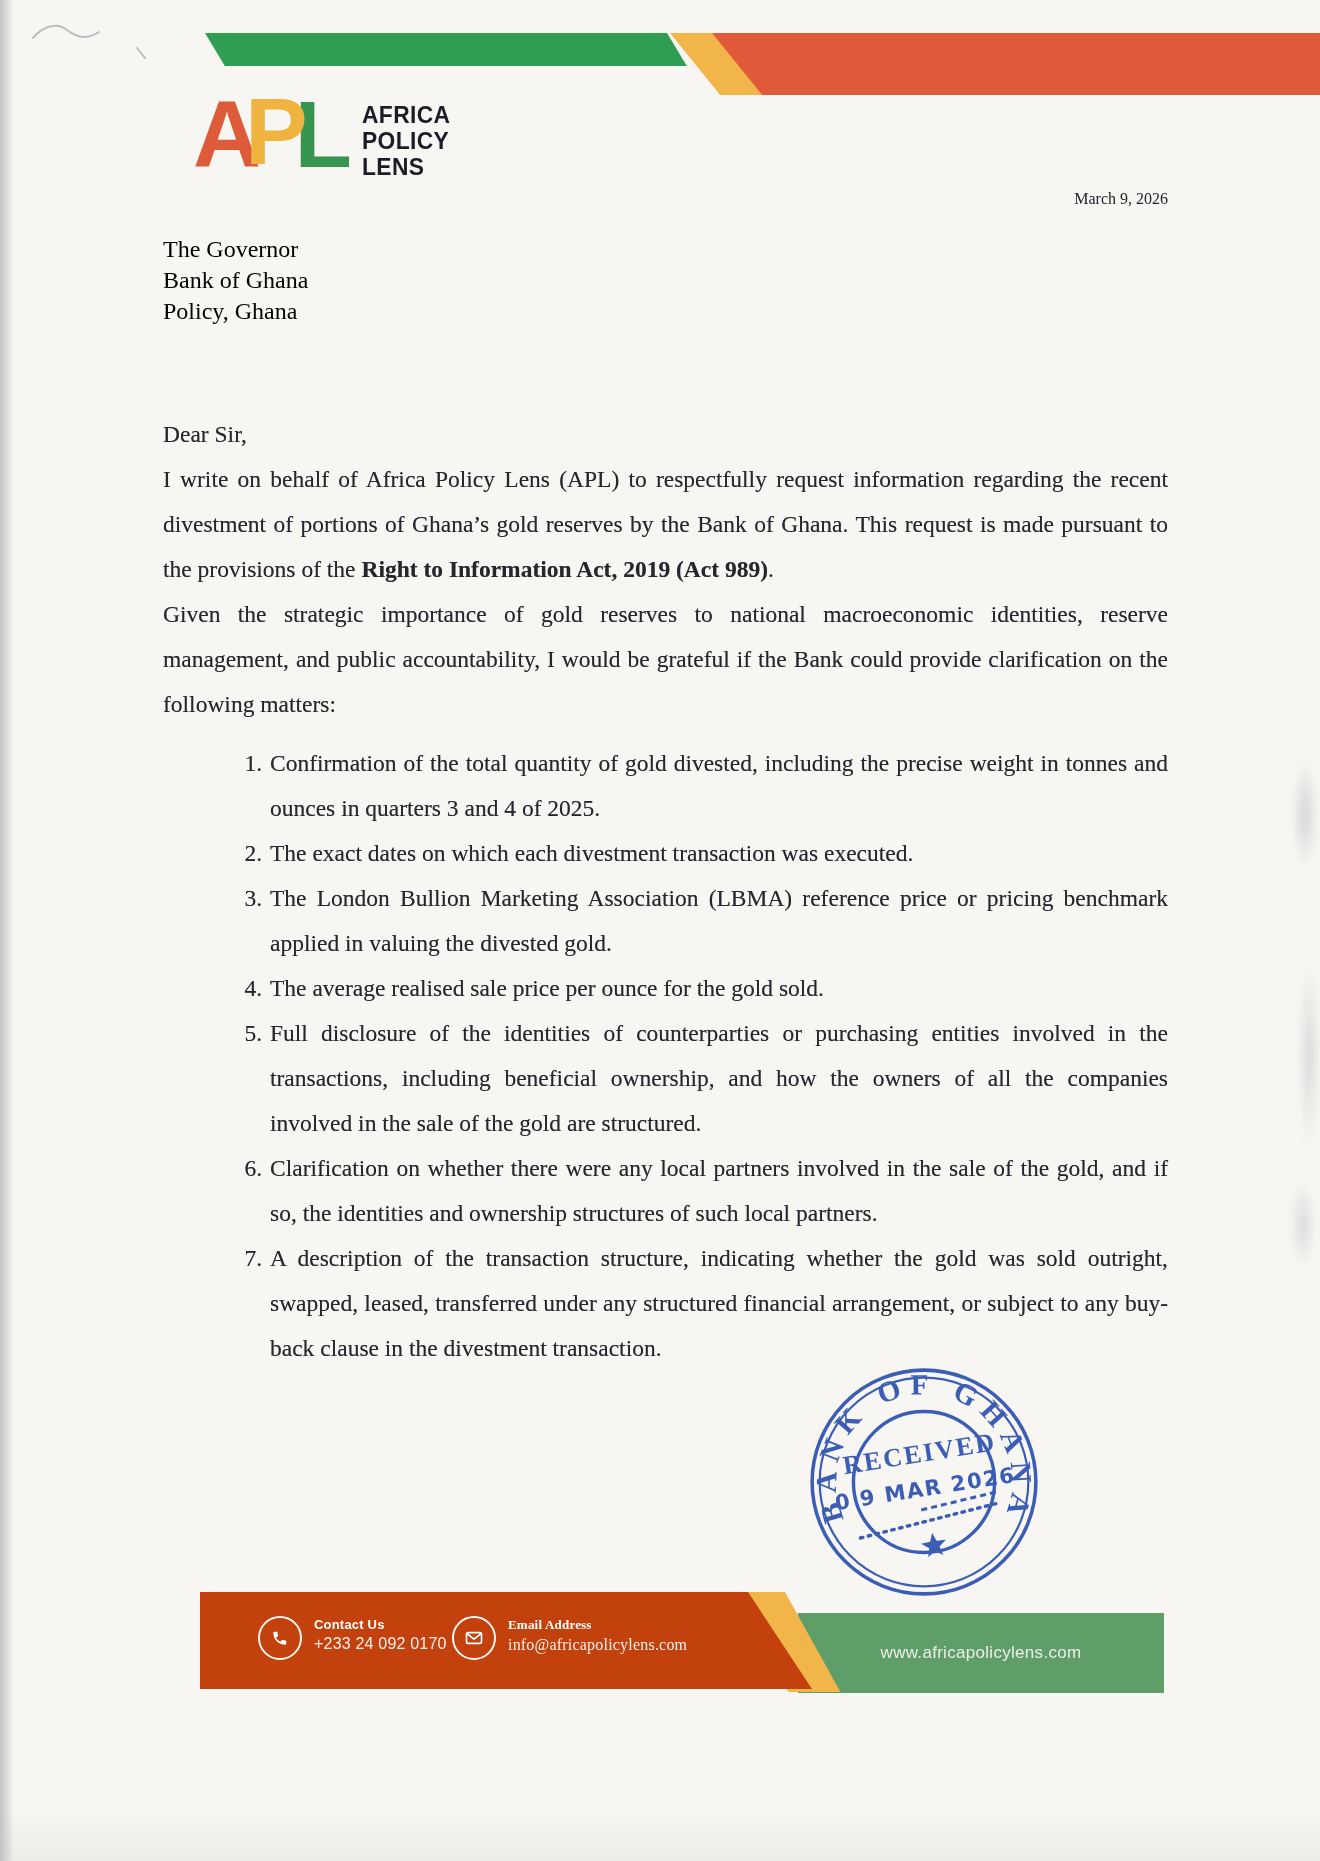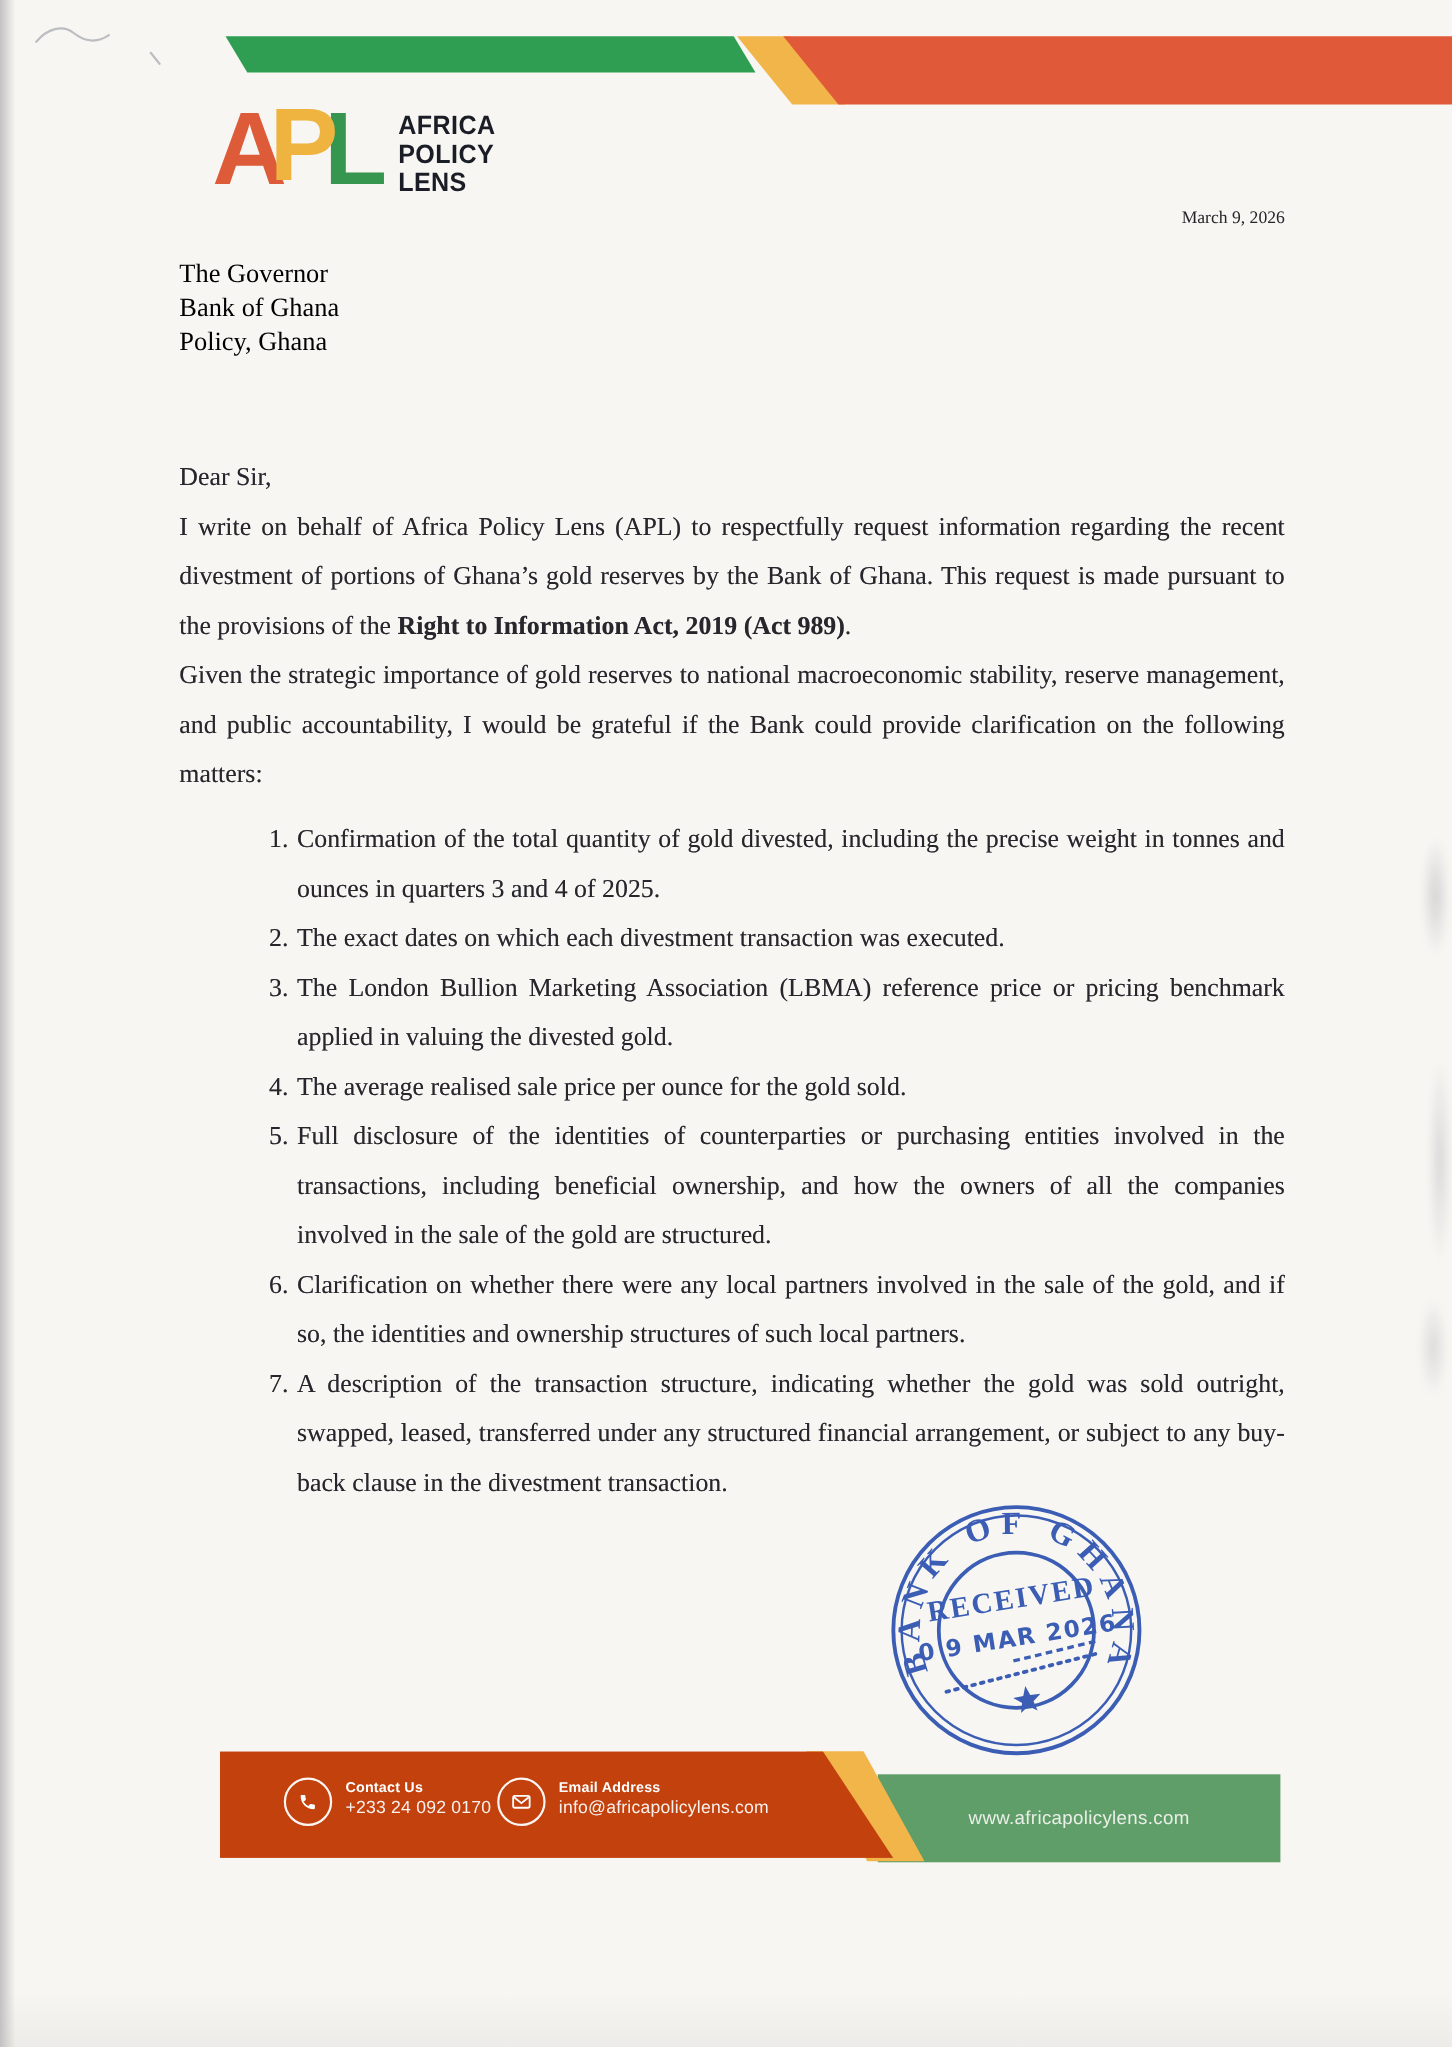--- a/index.html
+++ b/index.html
@@ -43,21 +43,21 @@
   .stamp{position:absolute;left:798px;top:1356px;width:252px;height:252px;opacity:.93;z-index:6;}
 
   
   .footer-green{position:absolute;left:798px;top:1613px;width:366px;height:80px;z-index:1;
     display:flex;align-items:center;justify-content:center;}
   .footer-yellow{position:absolute;left:733px;top:1592px;width:52px;height:100px;transform:skewX(29deg);transform-origin:0 0;z-index:2;}
   .footer-orange{position:absolute;left:200px;top:1592px;width:612px;height:97px;z-index:3;
     clip-path:polygon(0 0,548px 0,612px 100%,0 100%);}
   .contact-item{position:absolute;top:24px;display:flex;align-items:flex-start;color:#fff;font-family:"Liberation Sans",sans-serif;}
   .contact-item.phone{left:58px;}
-  .contact-item.email{left:252px;}
+  .contact-item.email{left:252px;font-family:Liberation Serif, serif;}
   .icon-circle{width:40px;height:40px;border:2px solid rgba(255,255,255,.95);border-radius:50%;
     display:flex;align-items:center;justify-content:center;flex:0 0 auto;}
   .contact-text{margin-left:12px;padding-top:1px;}
   .contact-label{font-size:13px;font-weight:700;letter-spacing:.2px;}
   .contact-value{font-size:16px;margin-top:3px;opacity:.92;letter-spacing:.2px;}
   .website{color:#f2f4ef;font-family:"Liberation Sans",sans-serif;font-size:17px;letter-spacing:.3px;opacity:.95;}
 
   
   .squiggle{position:absolute;left:25px;top:12px;z-index:41;opacity:.55;}
   .smudge{position:absolute;z-index:39;filter:blur(3px);pointer-events:none;}
@@ -98,21 +98,21 @@
 
   <div class="recipient">
     <div>The Governor</div>
     <div>Bank of Ghana</div>
     <div>Policy, Ghana</div>
   </div>
 
   <div class="letter">
     <p class="salutation">Dear Sir,</p>
     <p class="para"><span>I write on behalf of Africa Policy Lens (APL) to respectfully request information regarding the recent divestment of portions of Ghana’s gold reserves by the Bank of Ghana. This request is made pursuant to the provisions of the </span><b>Right to Information Act, 2019 (Act 989)</b><span>.</span></p>
-    <p class="para">Given the strategic importance of gold reserves to national macroeconomic stability, reserve management, and public accountability, I would be grateful if the Bank could provide clarification on the following matters:</p>
+    <p class="para">Given the strategic importance of gold reserves to national macroeconomic identities, reserve management, and public accountability, I would be grateful if the Bank could provide clarification on the following matters:</p>
     <ol class="req-list">
       <li>Confirmation of the total quantity of gold divested, including the precise weight in tonnes and ounces in quarters 3 and 4 of 2025.</li>
       <li>The exact dates on which each divestment transaction was executed.</li>
       <li>The London Bullion Marketing Association (LBMA) reference price or pricing benchmark applied in valuing the divested gold.</li>
       <li>The average realised sale price per ounce for the gold sold.</li>
       <li>Full disclosure of the identities of counterparties or purchasing entities involved in the transactions, including beneficial ownership, and how the owners of all the companies involved in the sale of the gold are structured.</li>
       <li>Clarification on whether there were any local partners involved in the sale of the gold, and if so, the identities and ownership structures of such local partners.</li>
       <li>A description of the transaction structure, indicating whether the gold was sold outright, swapped, leased, transferred under any structured financial arrangement, or subject to any buy-back clause in the divestment transaction.</li>
     </ol>
   </div>

